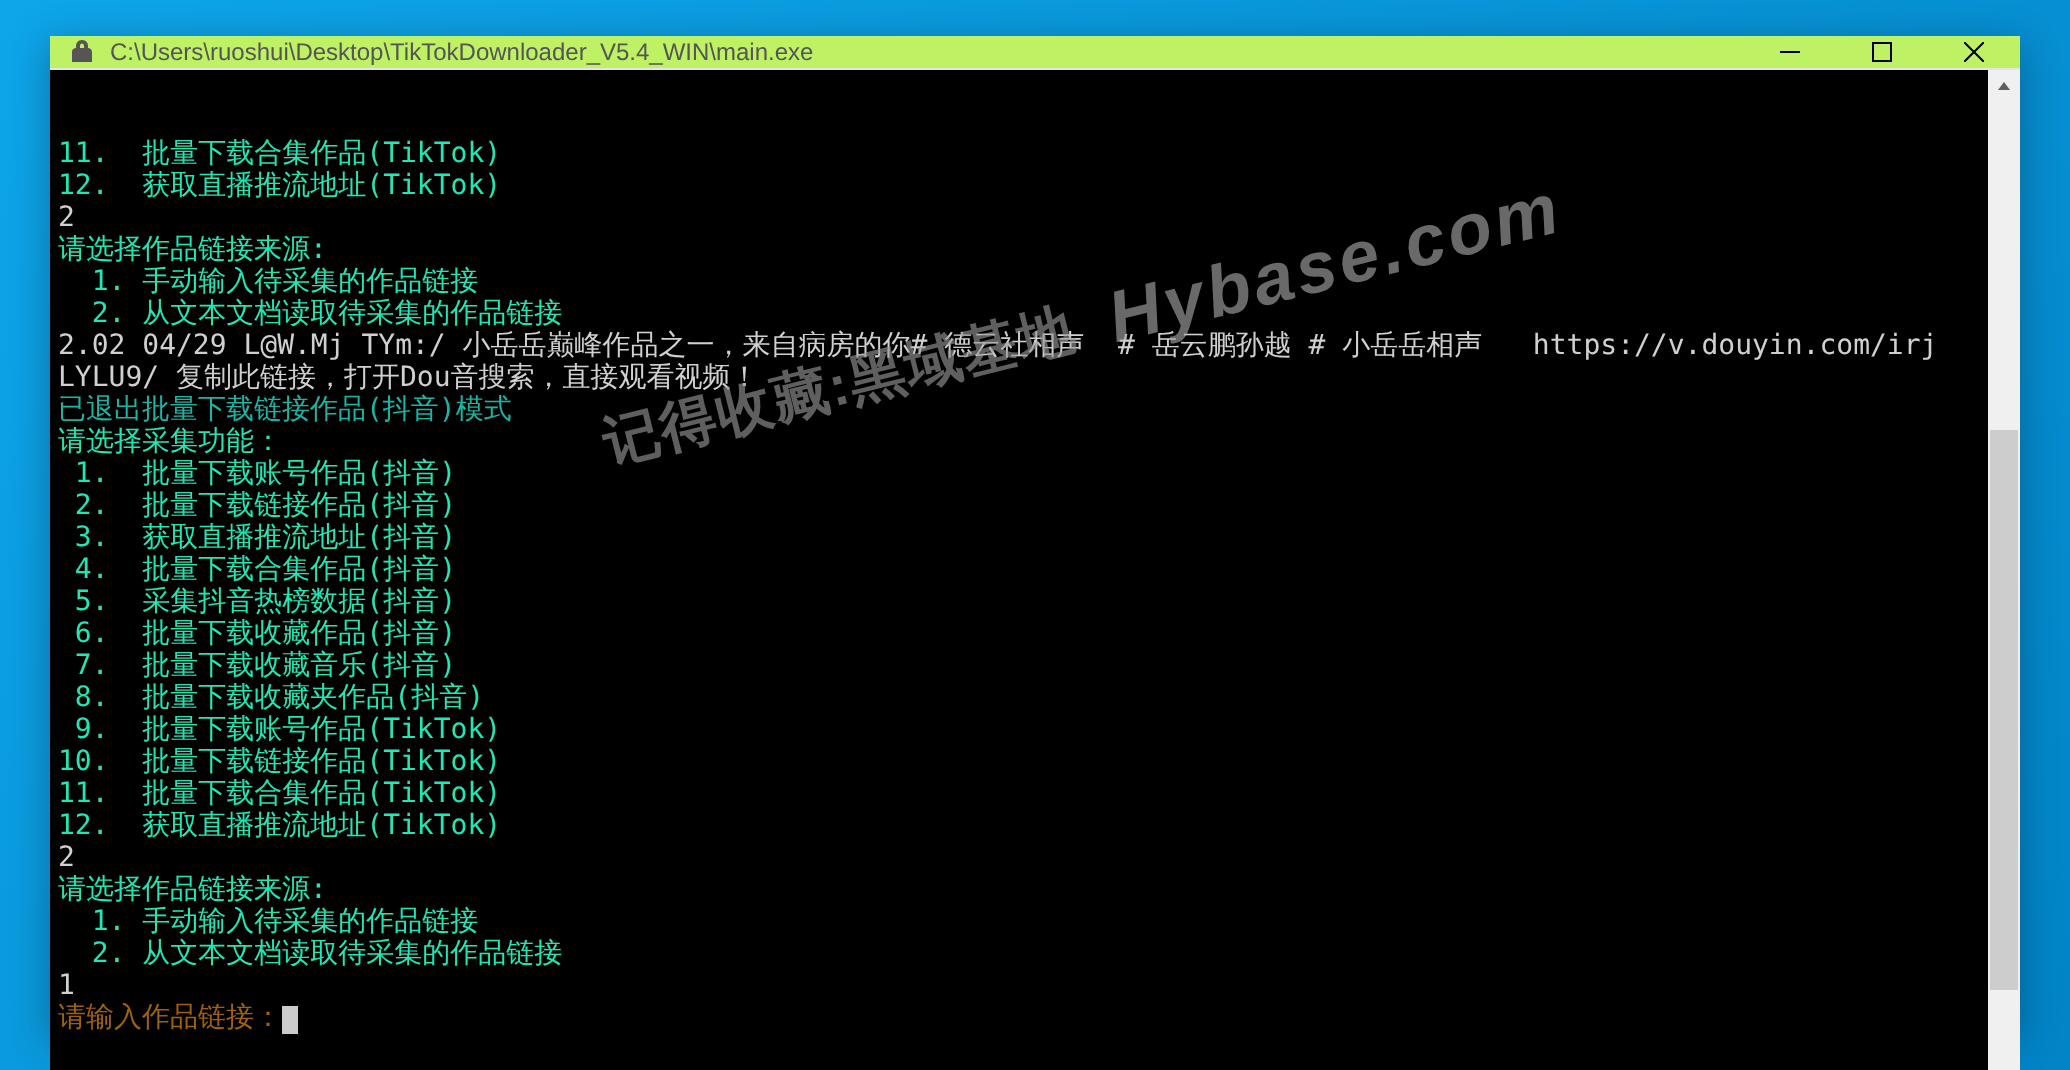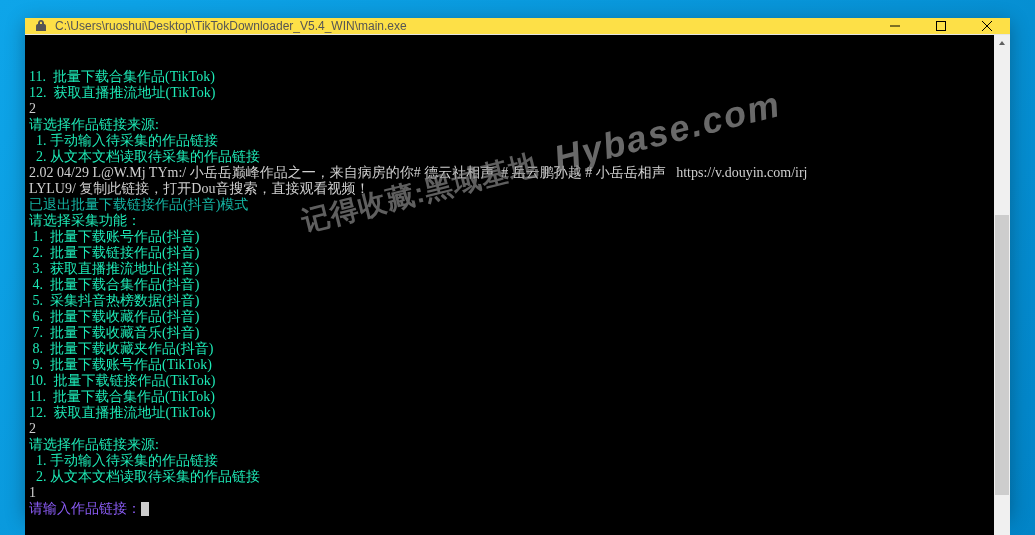--- a/index.html
+++ b/index.html
@@ -19,21 +19,21 @@
       background: #ffffff;
       width: 100%;
       height: 100%;
       box-shadow: 0 4px 20px rgba(0,0,0,0.3);
       display: flex;
       flex-direction: column;
       border-radius: 2px;
     }
     .titlebar {
       height: 30px;
-      background: #fde047;
+      background: #bef264;
       display: flex;
       align-items: center;
       padding-left: 8px;
       border-bottom: 1px solid #e5e5e5;
     }
     .titlebar-icon {
       width: 16px;
       height: 16px;
       margin-right: 6px;
       display: inline-flex;
@@ -74,25 +74,24 @@
       font-family: "NSimSun", "SimSun", "Consolas", monospace;
       font-size: 14px;
       line-height: 16px;
       padding: 2px 4px;
       white-space: pre;
       overflow: hidden;
       position: relative;
     }
     .terminal-line {
       white-space: pre;
-      font-family: Liberation Serif, serif;
     }
     .cyan { color: #1de9b6; }
     .gray { color: #d0d0d0; }
-    .yellow { color: #8b5cf6; }
+    .yellow { color: #a16207; }
     .green { color: #14b8a6; }
     .cursor {
       display: inline-block;
       width: 8px;
       height: 14px;
       background: #cccccc;
       vertical-align: text-bottom;
     }
     .scrollbar {
       width: 16px;

